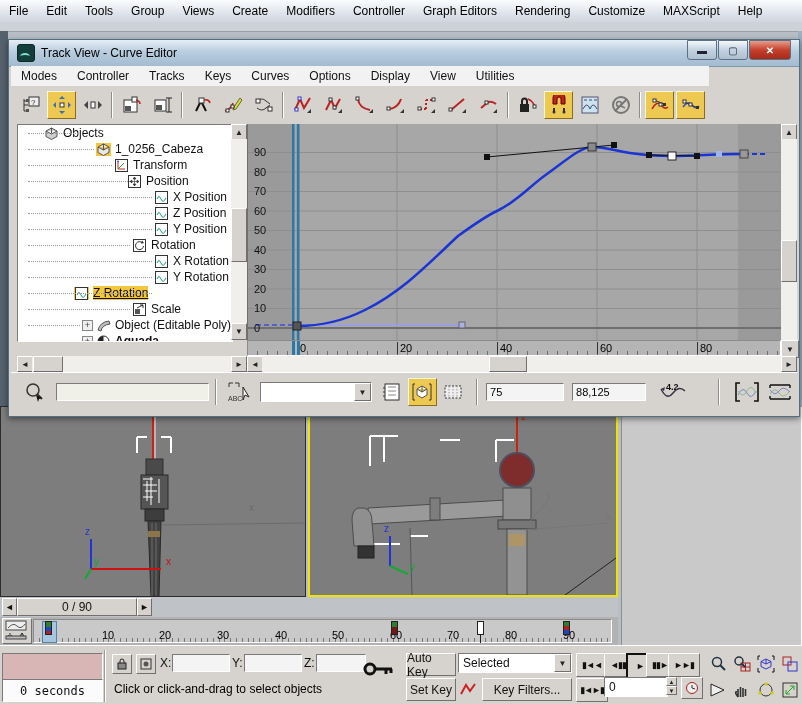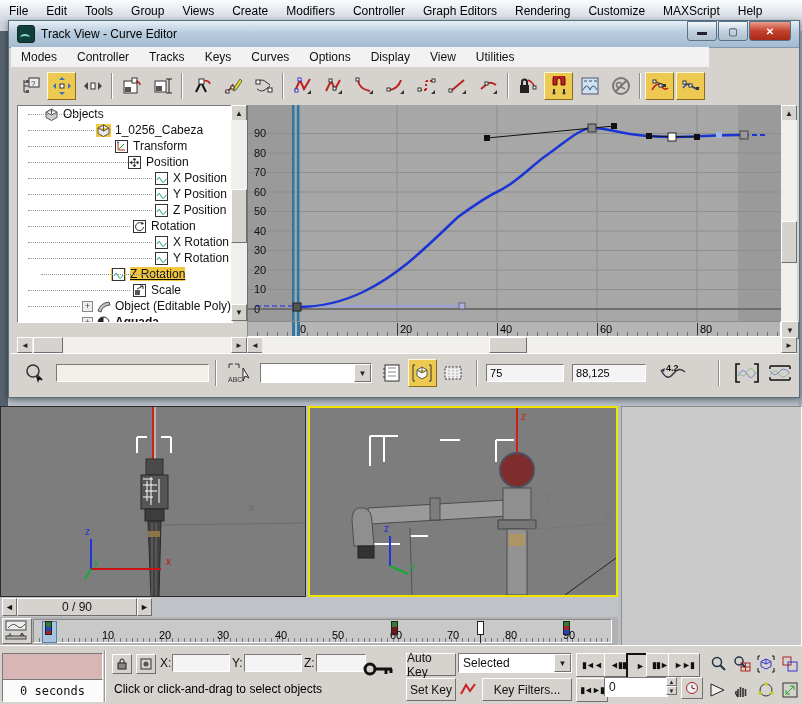--- a/index.html
+++ b/index.html
@@ -10,21 +10,21 @@
   .field{border:1px solid;border-color:#7a7a7a #ffffff #ffffff #7a7a7a;background:#f4f4f4;font:11px "Liberation Sans",sans-serif;padding:1px 3px;color:#000;}
   input.field{outline:none;}
   .sep-v{width:0;border-left:1px solid #8d8d8d;border-right:1px solid #ffffff;height:26px;margin:0 3px;}
   
   #menubar{left:0;top:0;width:802px;height:22px;background:linear-gradient(#fbfcfe,#dfe4eb 60%,#cfd6df);border-bottom:1px solid #98a0aa;display:flex;align-items:center;gap:0;}
   #menubar span{padding:0 9px;font-size:12px;color:#000;}
   #tool-sliver{left:0;top:22px;width:802px;height:9px;background:#cdd2d8;border-bottom:1px solid #9aa0a8;}
   #left-strip{left:0;top:31px;width:8px;height:375px;background:#55616d;}
   #right-strip{left:798px;top:31px;width:4px;height:375px;background:#9fb0c0;}
   
-  #win{left:8px;top:20px;width:790px;height:376px;border:1px solid #4e6site;}
+  #win{left:8px;top:39px;width:790px;height:376px;border:1px solid #4e6site;}
   #win{border:1px solid #54707f;box-shadow:0 2px 6px rgba(0,0,0,.45);background:#d6d3ce;}
   #titlebar{left:0;top:0;width:790px;height:26px;background:linear-gradient(#e6eef6,#b9cddf 45%,#a3bbd0);display:flex;align-items:center;border-bottom:1px solid #7d97ad;}
   #title-icon{width:16px;height:16px;margin:0 6px 0 8px;background:#123f3c;border:1px solid #0a2a28;border-radius:3px;position:relative;}
   #title-icon:after{content:"";position:absolute;left:2px;top:8px;width:10px;height:5px;border-top:2px solid #7fe0c8;border-radius:50%;}
   #title-text{font-size:12px;color:#000;}
   .winbtn{width:28px;height:18px;border:1px solid #5a7187;border-radius:0 0 3px 3px;background:linear-gradient(#f4f8fb,#c3d2e0 50%,#aebfcf);display:flex;align-items:center;justify-content:center;font-size:10px;color:#223;}
   #btn-close{width:40px;background:linear-gradient(#e99c8c,#c5402c 50%,#a72a18);color:#fff;font-weight:bold;}
   #winbtns{position:absolute;right:8px;top:0;display:flex;gap:1px;}
   #cmenu{left:2px;top:26px;width:698px;height:20px;background:#f2f2f2;border-bottom:1px solid #b5b2ac;display:flex;align-items:center;}
   #cmenu span{padding:0 10px;font-size:12px;}
@@ -571,31 +571,31 @@
         <span class="lbl">X Position</span>
       </div>
       <div class="trow" style="padding-left:136px;">
         <span class="dots" style="left:10px;width:124px;"></span>
         <span class="ticon">
             <svg width="13" height="13">
               <rect x="0.5" y="0.5" width="12" height="12" fill="#fff" stroke="#333"></rect>
               <path d="M2 8 q2 -5 4 0 t5 -1" stroke="#1aa08a" fill="none"></path>
             </svg>
           </span>
-        <span class="lbl">Y Position</span>
+        <span class="lbl">Z Position</span>
       </div>
       <div class="trow" style="padding-left:136px;">
         <span class="dots" style="left:10px;width:124px;"></span>
         <span class="ticon">
             <svg width="13" height="13">
               <rect x="0.5" y="0.5" width="12" height="12" fill="#fff" stroke="#333"></rect>
               <path d="M2 8 q2 -5 4 0 t5 -1" stroke="#1aa08a" fill="none"></path>
             </svg>
           </span>
-        <span class="lbl">Z Position</span>
+        <span class="lbl">Y Position</span>
       </div>
       <div class="trow" style="padding-left:114px;">
         <span class="dots" style="left:10px;width:102px;"></span>
         <span class="ticon">
             <svg width="13" height="13">
               <rect x="0.5" y="0.5" width="12" height="12" fill="#fff" stroke="#333"></rect>
               <path d="M9.5 4 a4 4 0 1 0 1 3" fill="none" stroke="#333"></path>
               <path d="M9 1.5 l2 2.5 -3 0.5 Z" fill="#333"></path>
             </svg>
           </span>
@@ -614,21 +614,21 @@
       <div class="trow" style="padding-left:136px;">
         <span class="dots" style="left:10px;width:124px;"></span>
         <span class="ticon">
             <svg width="13" height="13">
               <rect x="0.5" y="0.5" width="12" height="12" fill="#fff" stroke="#333"></rect>
               <path d="M2 8 q2 -5 4 0 t5 -1" stroke="#1aa08a" fill="none"></path>
             </svg>
           </span>
         <span class="lbl">Y Rotation</span>
       </div>
-      <div class="trow" style="padding-left:80px;margin-left:13px;">
+      <div class="trow" style="padding-left:56px;">
         <span class="dots" style="left:10px;width:124px;"></span>
         <span class="ticon hl">
             <svg width="13" height="13">
               <rect x="0.5" y="0.5" width="12" height="12" fill="#fff" stroke="#333"></rect>
               <path d="M2 8 q2 -5 4 0 t5 -1" stroke="#1aa08a" fill="none"></path>
             </svg>
           </span>
         <span class="lbl hl" style="text-decoration:underline;">Z Rotation</span>
       </div>
       <div class="trow" style="padding-left:114px;">

